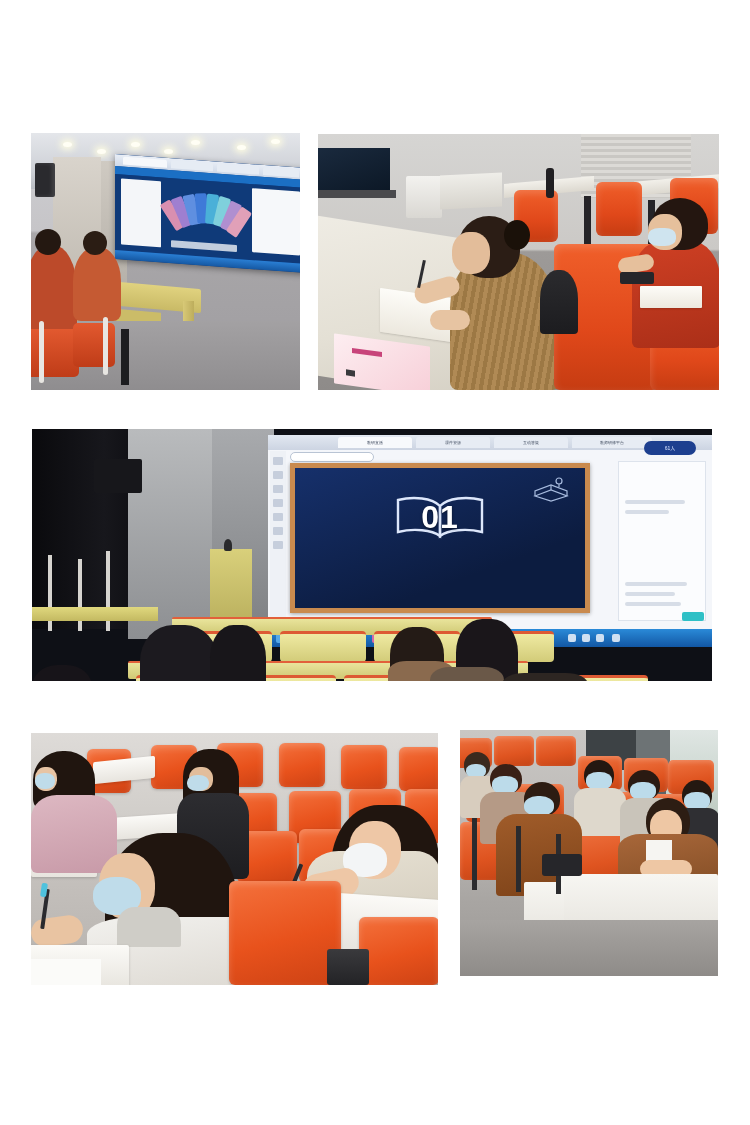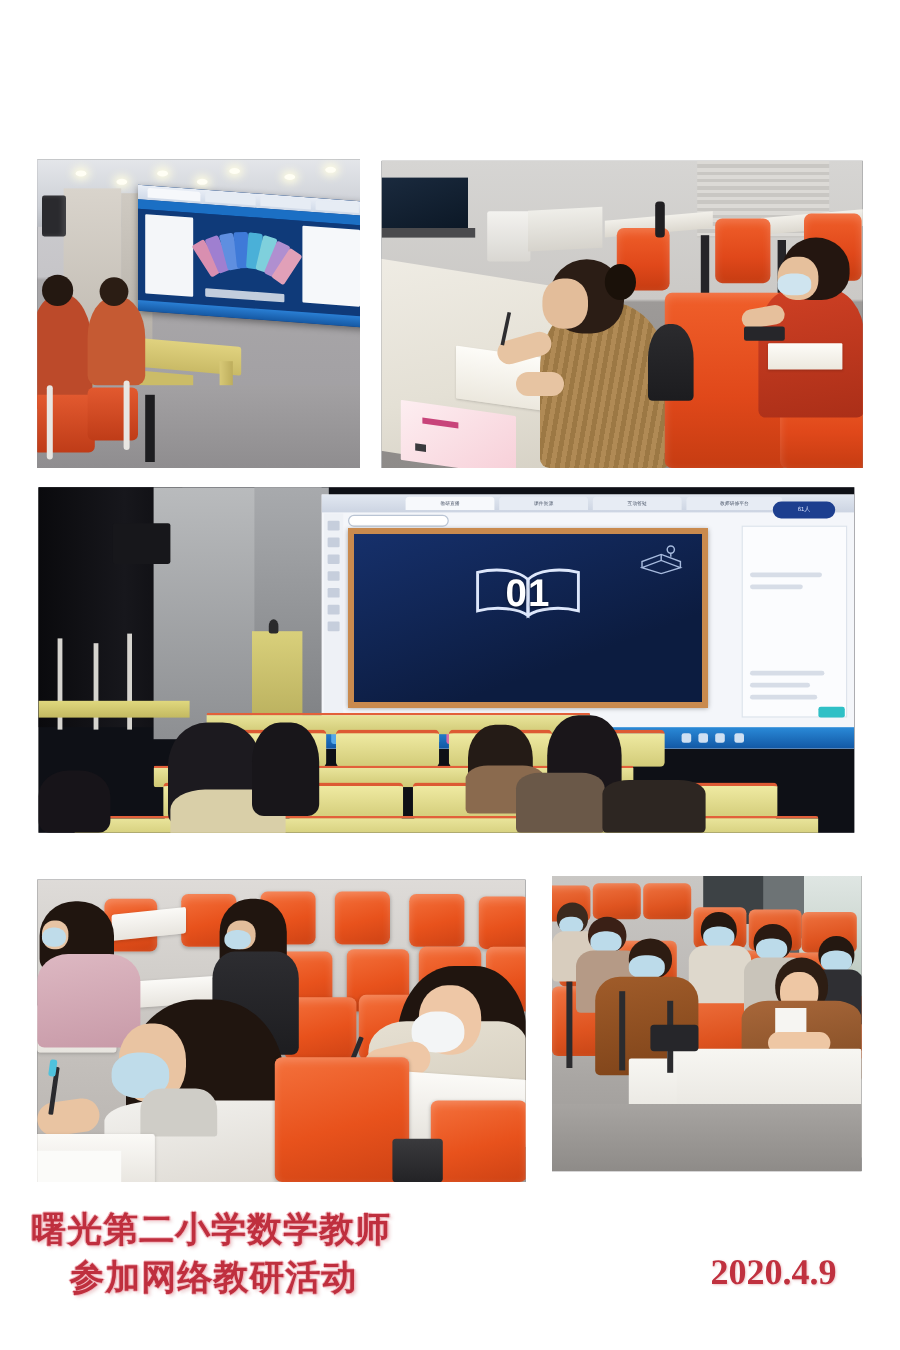--- a/index.html
+++ b/index.html
@@ -189,21 +189,21 @@
     border-radius: 1px;
     box-shadow: 0 1px 2px rgba(0,0,0,.15);
   }
   .p2-bookpink {
     background: linear-gradient(140deg,#fdeef1,#f7cfd8);
     border-radius: 1px;
   }
   .p2-mask { background: #cfe4ef; border-radius: 40%; }
 
   
-  #photo-3 { left: 32px; top: 406px; width: 680px; height: 288px; }
+  #photo-3 { left: 32px; top: 429px; width: 680px; height: 252px; }
   .p3-bg { inset: 0; background: #0e1016; }
   .p3-curtain {
     left: 0; top: 0; width: 120px; height: 200px;
     background: linear-gradient(90deg,#0a0a0d,#17171c 60%,#0c0c10);
   }
   .p3-wall {
     left: 96px; top: 0; width: 140px; height: 210px;
     background: linear-gradient(180deg,#b9bbbd,#8d8f92);
   }
   .p3-wall2 {
@@ -775,19 +775,14 @@
       <div class="p5-desk" style="left:64px;top:152px;width:40px;height:84px;"></div>
 
       <div class="p5-pole" style="left:12px;top:88px;height:72px;"></div>
       <div class="p5-pole" style="left:56px;top:96px;height:66px;"></div>
       <div class="p5-pole" style="left:96px;top:104px;height:60px;"></div>
       <div class="lay" style="left:82px;top:124px;width:40px;height:22px;background:#26262a;border-radius:3px;"></div>
       <div class="p5-floor"></div>
     </div>
   </div>
 
-  <div id="caption-block">
-    <div class="cap-line" id="cap-line-1">曙光第二小学数学教师</div>
-    <div class="cap-line" id="cap-line-2">参加网络教研活动</div>
-    <div id="date-text">2020.4.9</div>
-  </div>
 
 </div>
 
 </body></html>

